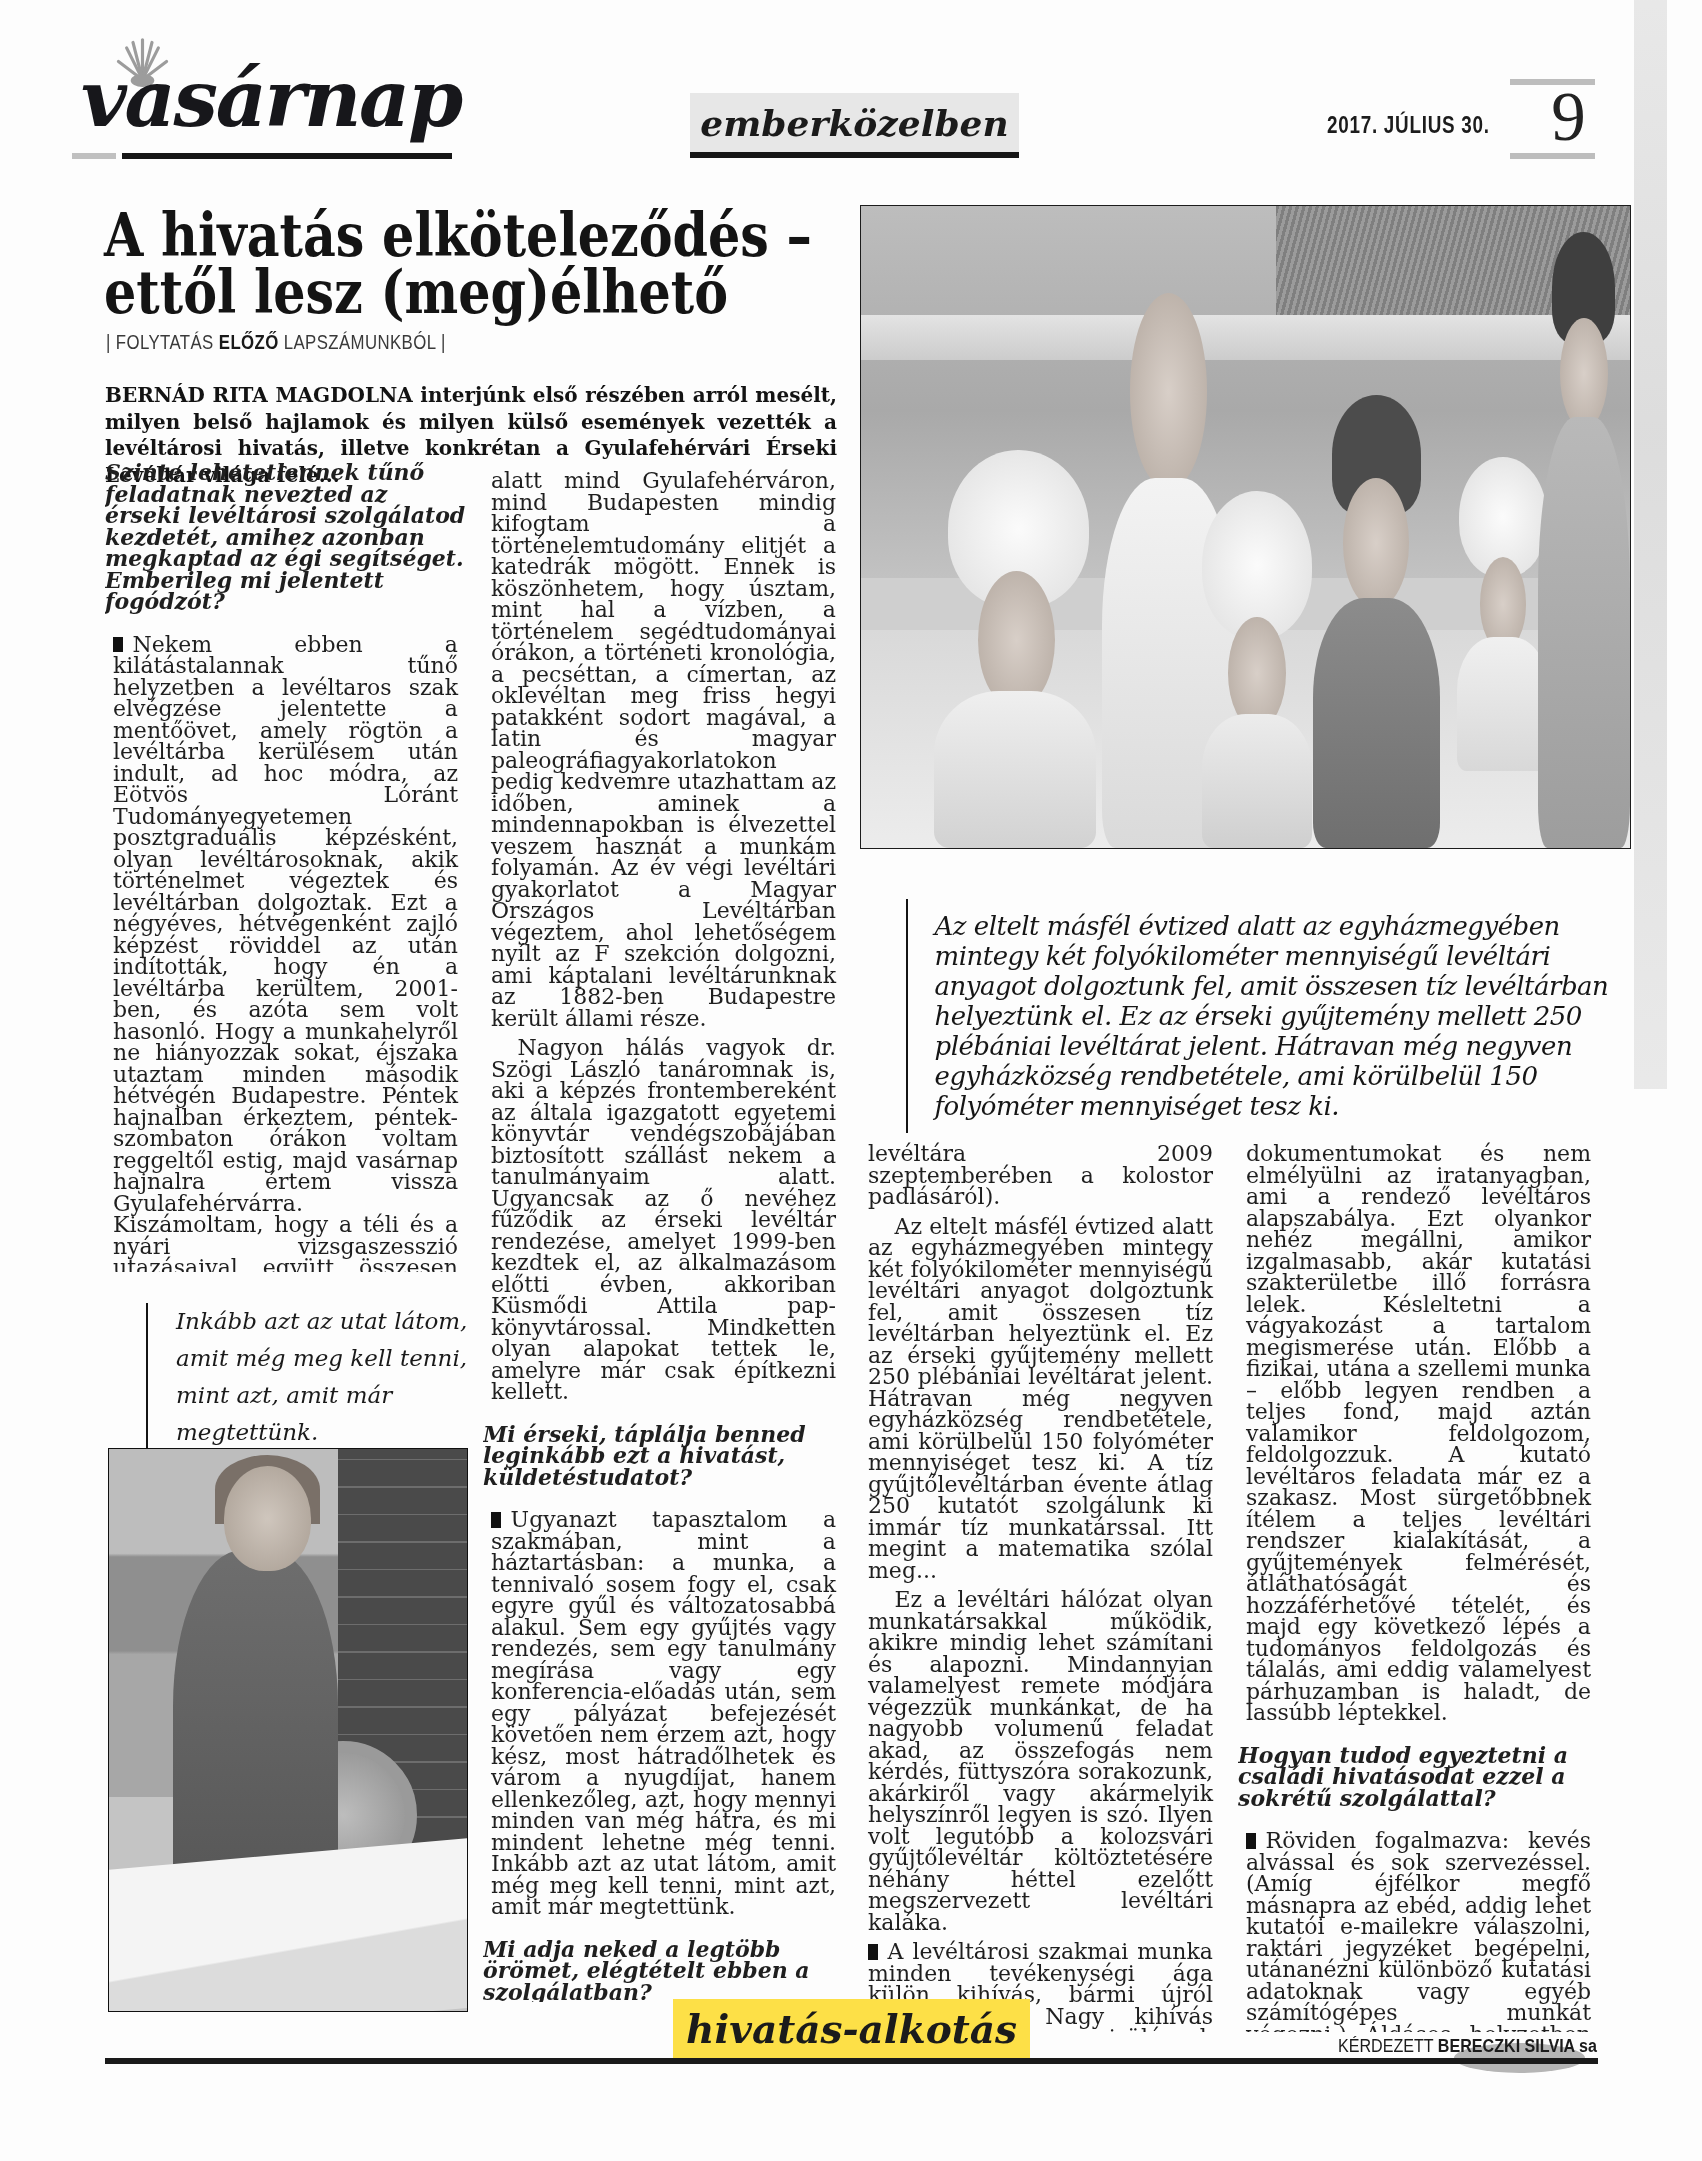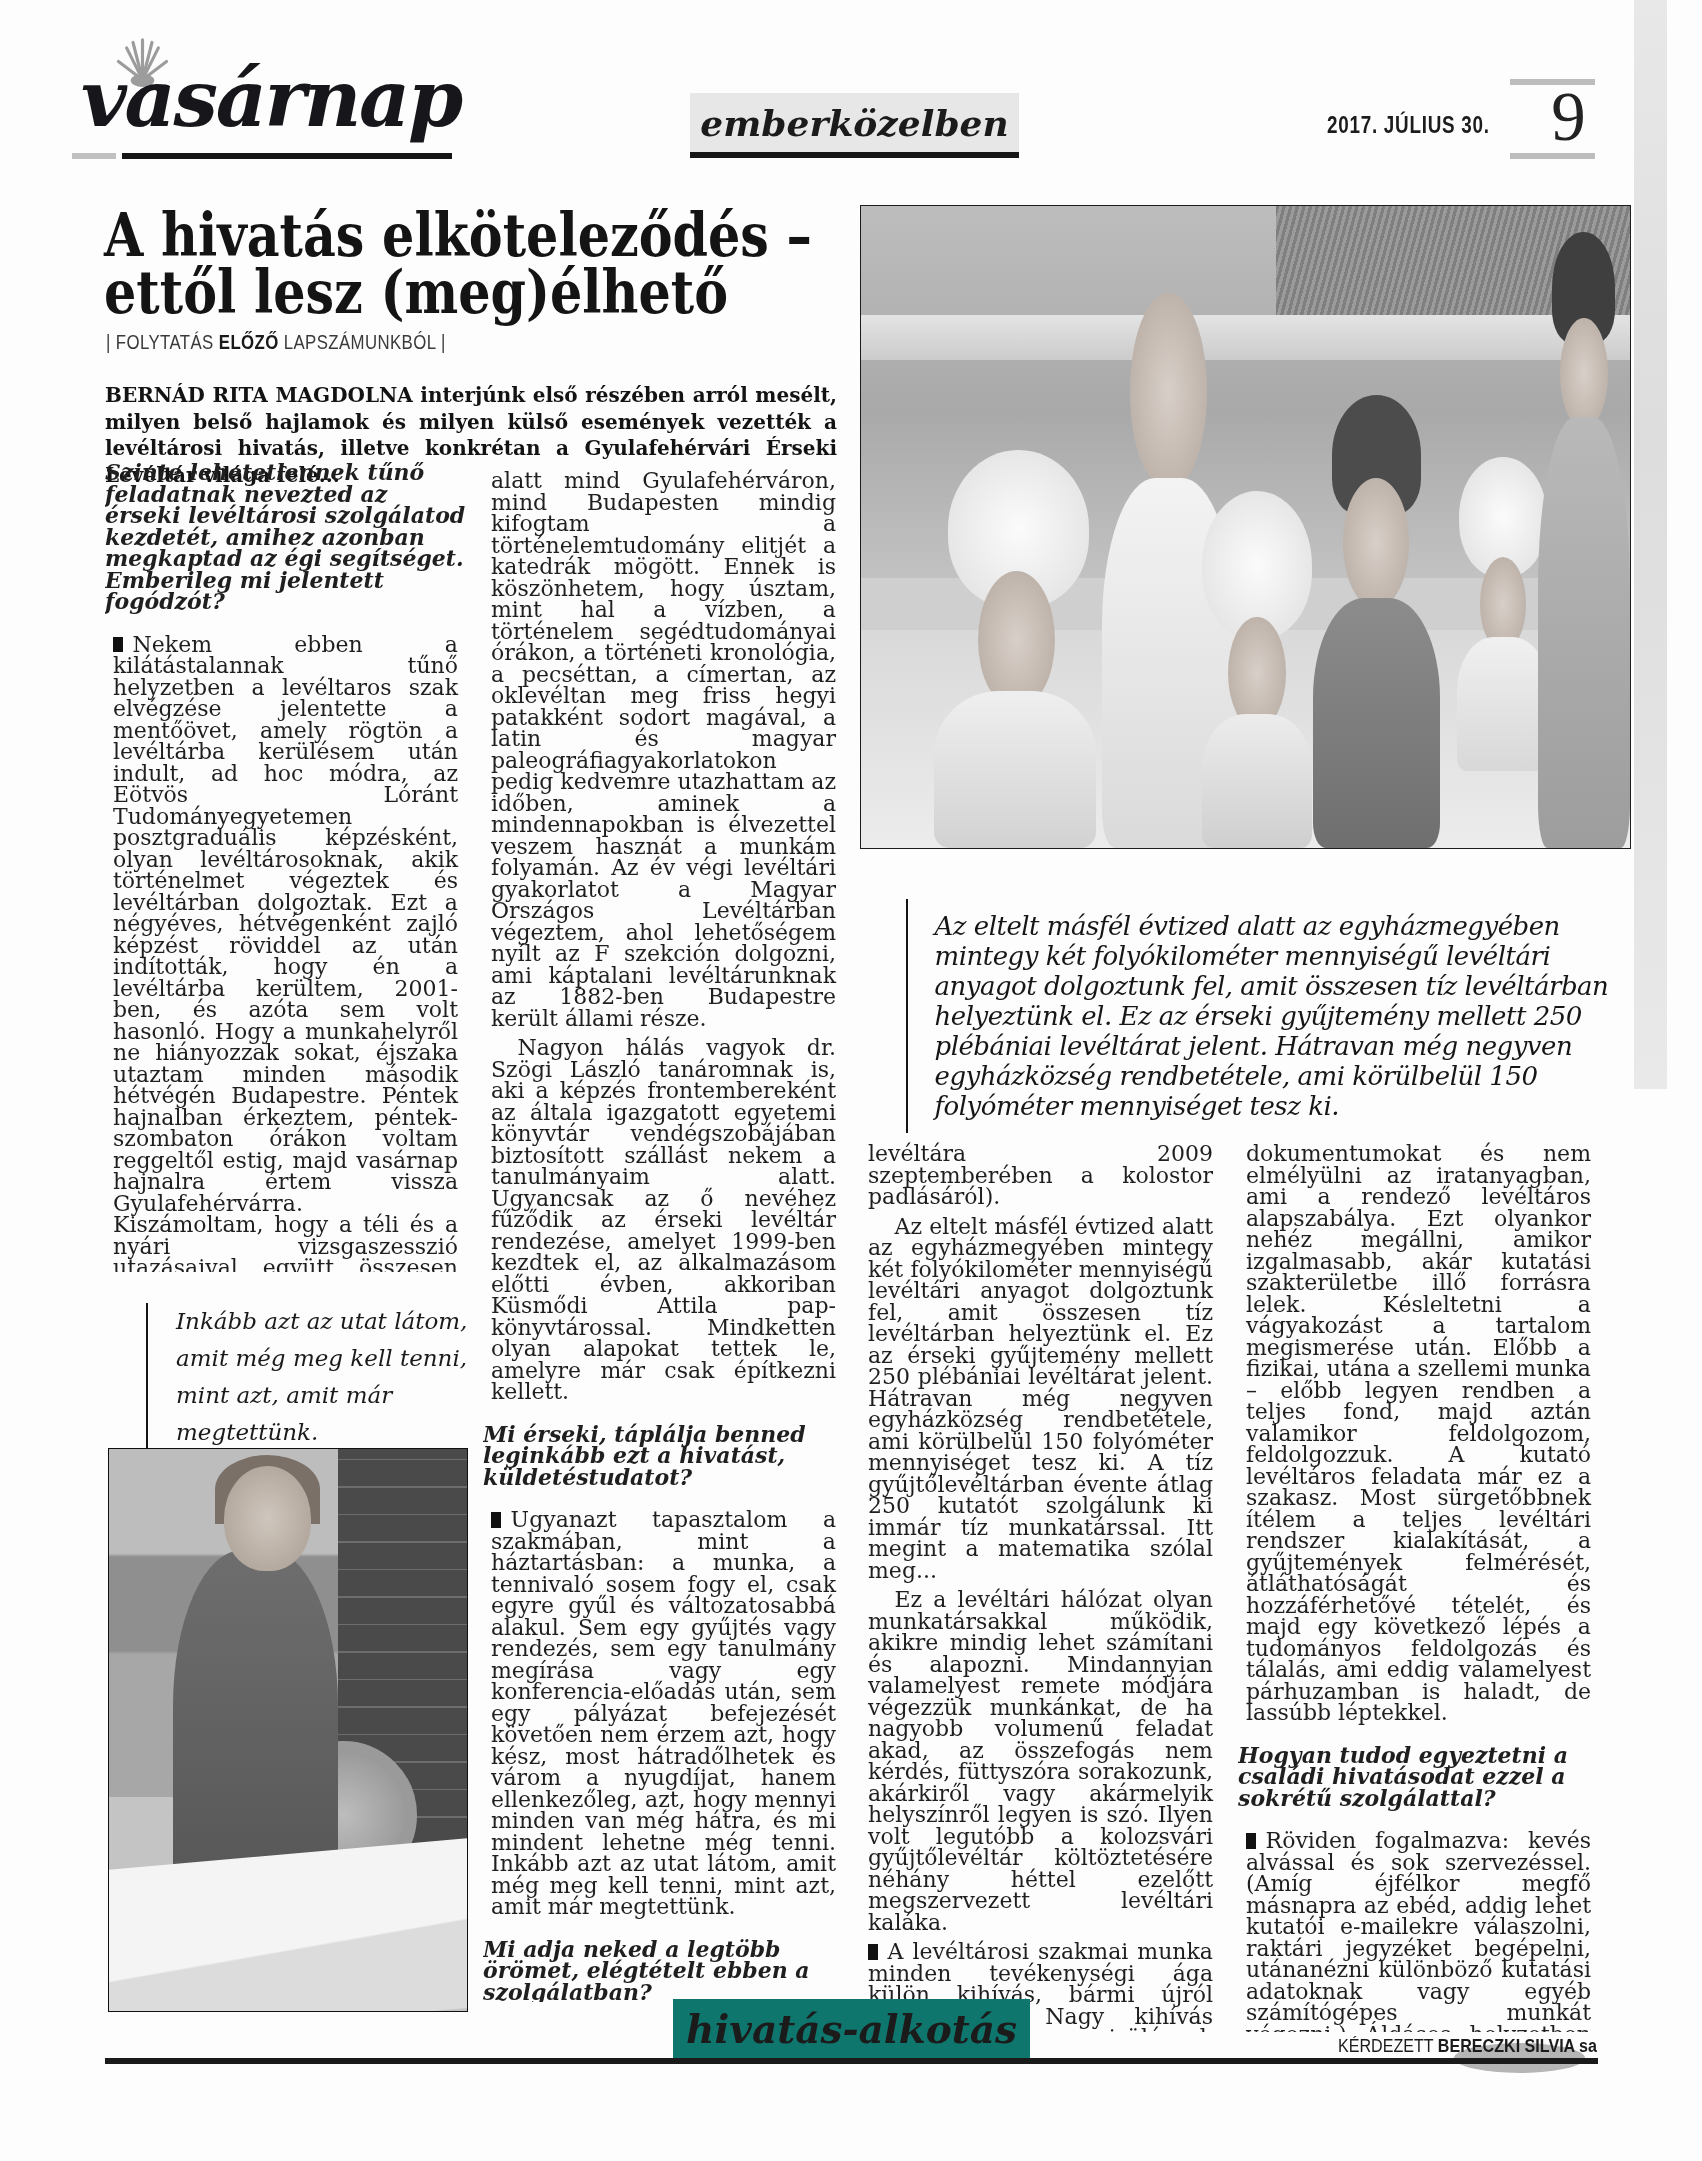--- a/index.html
+++ b/index.html
@@ -83,21 +83,21 @@
   .ph2-papers{position:absolute;left:-4%;bottom:-2%;width:110%;height:30%;
         background:linear-gradient(175deg,#f4f4f4 0 55%,#dcdcdc 56% 100%);transform:rotate(-5deg);}
   .ph2-woman{position:absolute;left:18%;top:18%;width:46%;height:66%;border-radius:42% 42% 8% 8%;
         background:linear-gradient(180deg,#6e6e6e,#555);}
   .ph2-head{position:absolute;left:32%;top:3%;width:87px;height:105px;border-radius:50% 50% 46% 46%;
         background:radial-gradient(#cfc6bd,#a89d92);}
   .ph2-hair{position:absolute;left:29.5%;top:1%;width:105px;height:69px;border-radius:50% 50% 0 0;
         background:#7a7068;}
 
   
-  .tag-box{left:673px;top:1999px;width:357px;height:60px;background:#0f766e;
+  .tag-box{left:673px;top:1999px;width:357px;height:60px;background:#fde047;
         display:flex;align-items:center;justify-content:center;}
   .tag-box span{font-style:italic;font-weight:bold;font-size:39px;color:#1b1b1b;}
   .footer-ellipse{left:1454px;top:2043px;width:131px;height:30px;background:#b5b5b5;border-radius:50%;}
   .footer-line{left:105px;top:2058px;width:1493px;height:5.5px;background:#1a1a1a;z-index:3;}
   .credit{left:1231px;top:2035px;width:366px;text-align:right;font-family:"Liberation Sans",sans-serif;
         font-size:18.3px;color:#1b1b1b;transform:scaleX(.88);transform-origin:100% 0;white-space:nowrap;z-index:4;}
   .credit .b{font-weight:bold;}
 </style>
 </head>
 <body>

